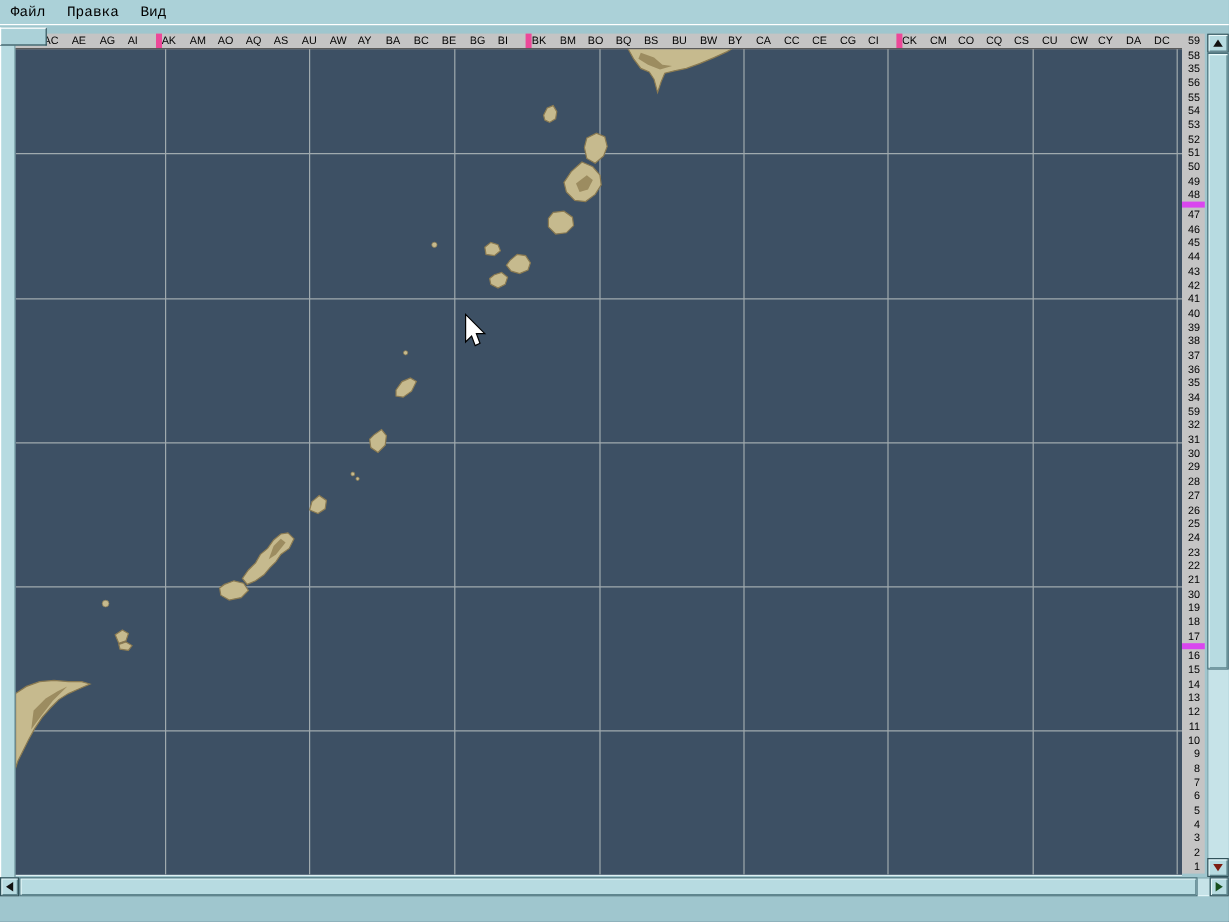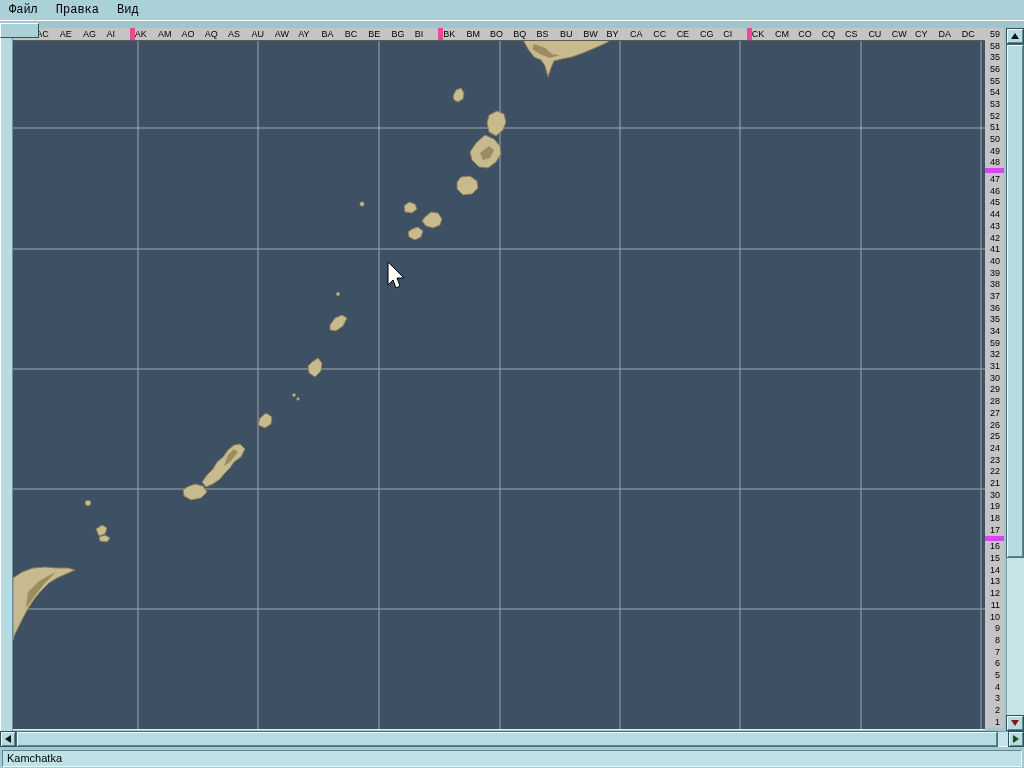--- a/index.html
+++ b/index.html
@@ -231,17 +231,14 @@
   <div class="hscroll">
     <div class="sb-btn" style="left:0;top:0;width:16px;height:16px;">
       <div class="tri tri-left"></div>
     </div>
     <div class="sb-thumb" style="left:16px;top:0;width:982px;height:16px;"></div>
     <div class="sb-btn" style="left:1008px;top:0;width:16px;height:16px;">
       <div class="tri tri-right"></div>
     </div>
   </div>
 
-  <div class="statusbar">
-    <div class="status-field">Kamchatka</div>
-  </div>
 
 </div>
 
 </body></html>

